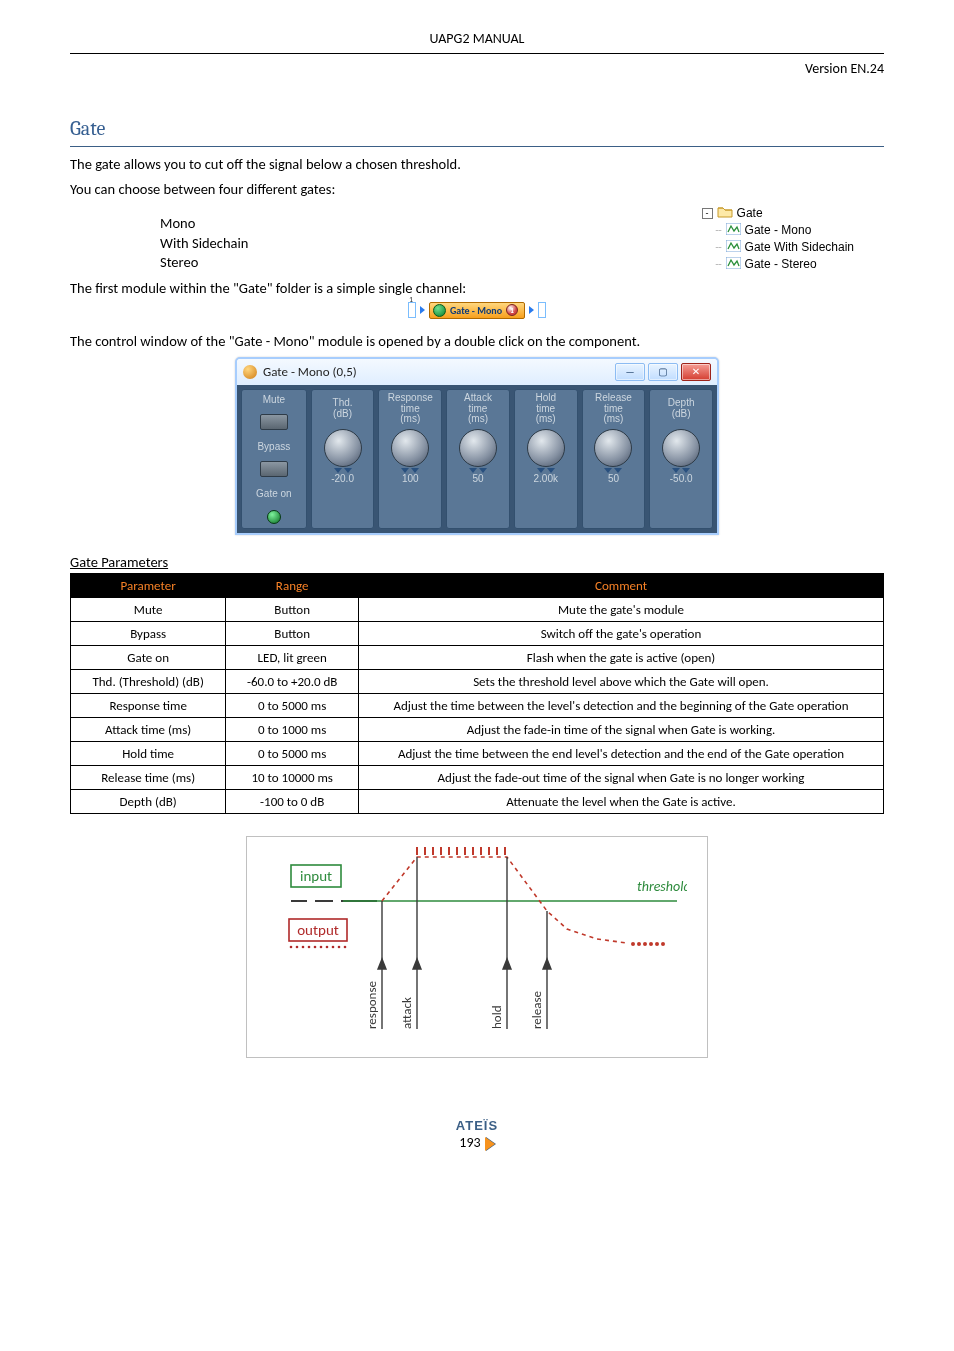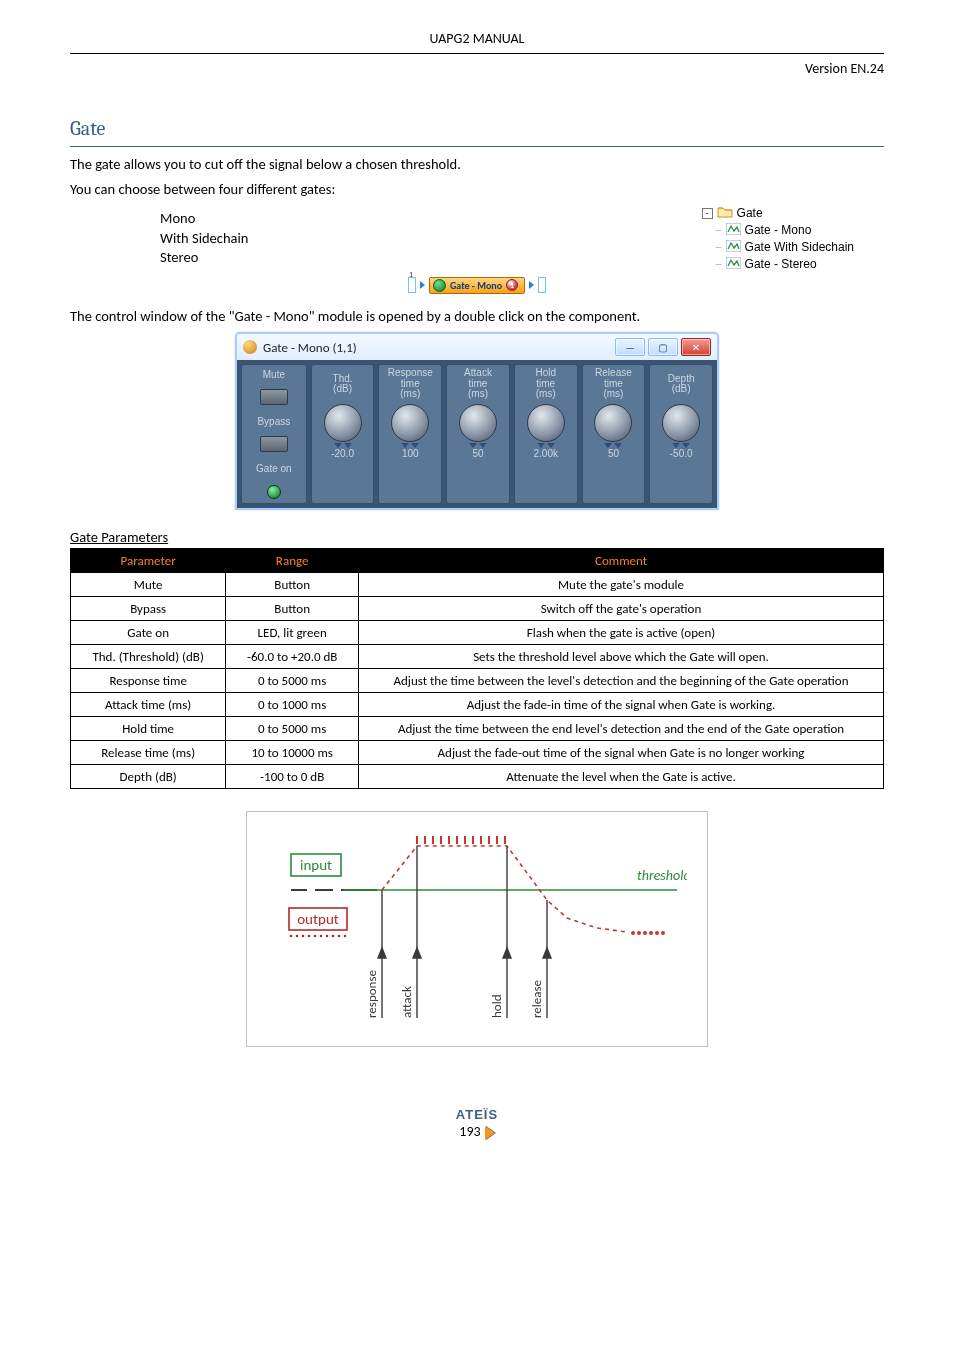--- a/index.html
+++ b/index.html
@@ -38,21 +38,21 @@
     padding-bottom: 6px;
     border-bottom: 1px solid #3b5f86;
   }
 
   p { margin: 6px 0; line-height: 1.3; }
 
   .gate-intro { margin-top: 8px; }
 
   .layout-row {
     display: flex;
-    align-items: center;
+    align-items: flex-end;
     justify-content: space-between;
     margin-top: 4px;
     margin-bottom: 6px;
   }
   .gate-list {
     margin-left: 90px;
     line-height: 1.35;
   }
 
   
@@ -269,21 +269,21 @@
   }
 
   
   .diagram-wrap {
     text-align: center;
     margin-top: 22px;
   }
   .diagram {
     display: inline-block;
     border: 1px solid #c0c0c0;
-    padding: 18px 20px 12px 20px;
+    padding: 4px 20px 12px 20px;
   }
 
   .footer {
     margin-top: 60px;
     text-align: center;
   }
   .logo-ateis {
     font-family: Arial, sans-serif;
     font-weight: bold;
     font-size: 13px;
@@ -361,20 +361,21 @@
               <rect x="0" y="0" width="15" height="12" fill="#fff" stroke="#7aa6d8"></rect>
               <path d="M2 9 L5 3 L8 8 L11 4 L13 9" fill="none" stroke="#2a8f3a" stroke-width="1.3"></path>
             </svg>
         </span>
         <span>Gate - Stereo</span>
       </div>
     </div>
   </div>
 
 
+  <p>The first module within the "Gate" folder is a simple single channel:</p>
 
   <div class="module-chip-wrap">
     <span class="module-chip">
       <span class="chip-port left"></span>
       <span class="chip-triangle"></span>
       <span class="chip-body">
         <span class="chip-circle-green"></span>
         <span>Gate - Mono</span>
         <span class="chip-pill">1</span>
       </span>
@@ -382,21 +383,21 @@
       <span class="chip-port"></span>
     </span>
   </div>
 
   <p>The control window of the "Gate - Mono" module is opened by a double click on the component.</p>
 
   <div class="window">
     <div class="win-titlebar">
       <span class="win-title-left">
         <span class="win-gear"></span>
-        <span>Gate - Mono (1,1)</span>
+        <span>Gate - Mono (0,5)</span>
       </span>
       <span class="win-buttons">
         <span class="wb min">—</span>
         <span class="wb max">▢</span>
         <span class="wb close">✕</span>
       </span>
     </div>
     <div class="win-body">
       <div class="panel sidecol">
         <div class="lbl single">Mute</div>

